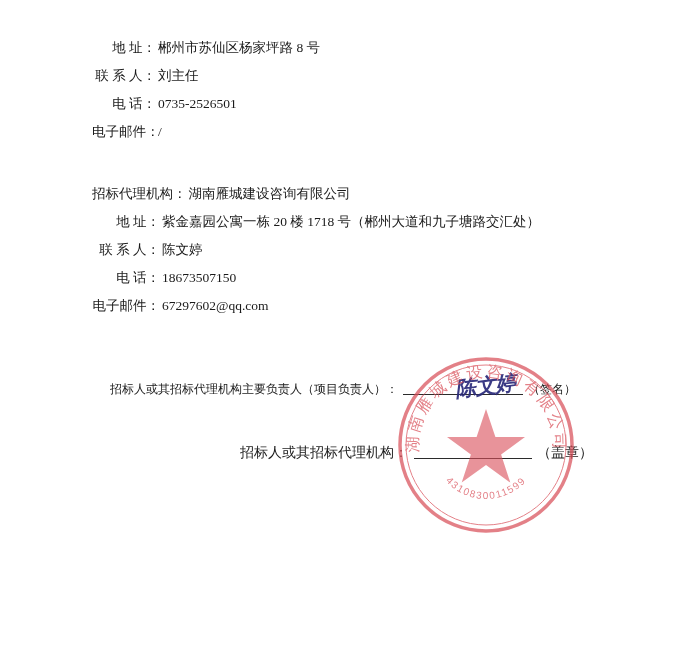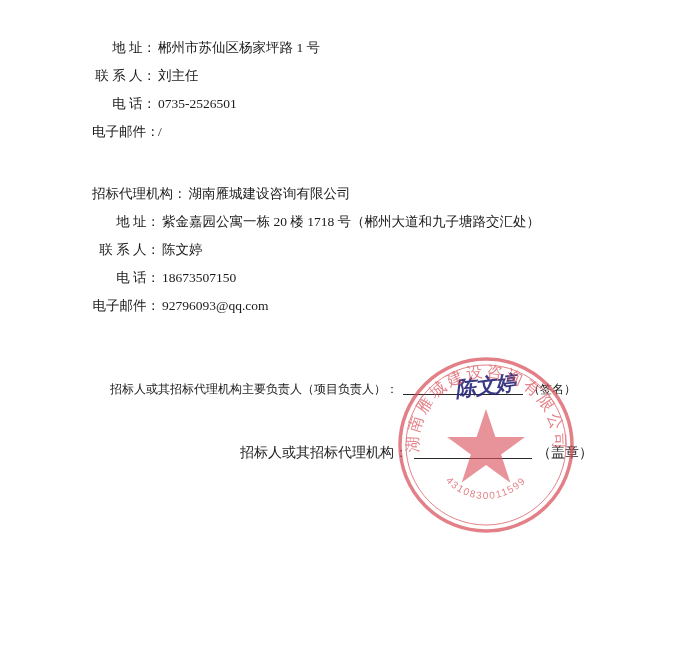--- a/index.html
+++ b/index.html
@@ -113,21 +113,21 @@
   }
 </style>
 </head>
 <body>
 
 <div class="page">
 
   <div class="block" id="block-one">
     <div class="row">
       <span class="label lab-w">地      址：</span>
-      <span class="value">郴州市苏仙区杨家坪路 1 号</span>
+      <span class="value">郴州市苏仙区杨家坪路 8 号</span>
     </div>
     <div class="row">
       <span class="label lab-w">联 系 人：</span>
       <span class="value">刘主任</span>
     </div>
     <div class="row">
       <span class="label lab-w">电      话：</span>
       <span class="value mono-ish">0735-2526501</span>
     </div>
     <div class="row">
@@ -148,21 +148,21 @@
     <div class="row">
       <span class="label lab-w wide">联 系 人：</span>
       <span class="value">陈文婷</span>
     </div>
     <div class="row">
       <span class="label lab-w wide">电      话：</span>
       <span class="value mono-ish">18673507150</span>
     </div>
     <div class="row">
       <span class="label lab-w wide">电子邮件：</span>
-      <span class="value mono-ish">92796093@qq.com</span>
+      <span class="value mono-ish">67297602@qq.com</span>
     </div>
   </div>
 
   <div class="sig-line-1">
     <span>招标人或其招标代理机构主要负责人（项目负责人）：</span>
     <span class="blank-rule"></span>
     <span>（签名）</span>
   </div>
 
   <div class="handwriting">陈文婷</div>

